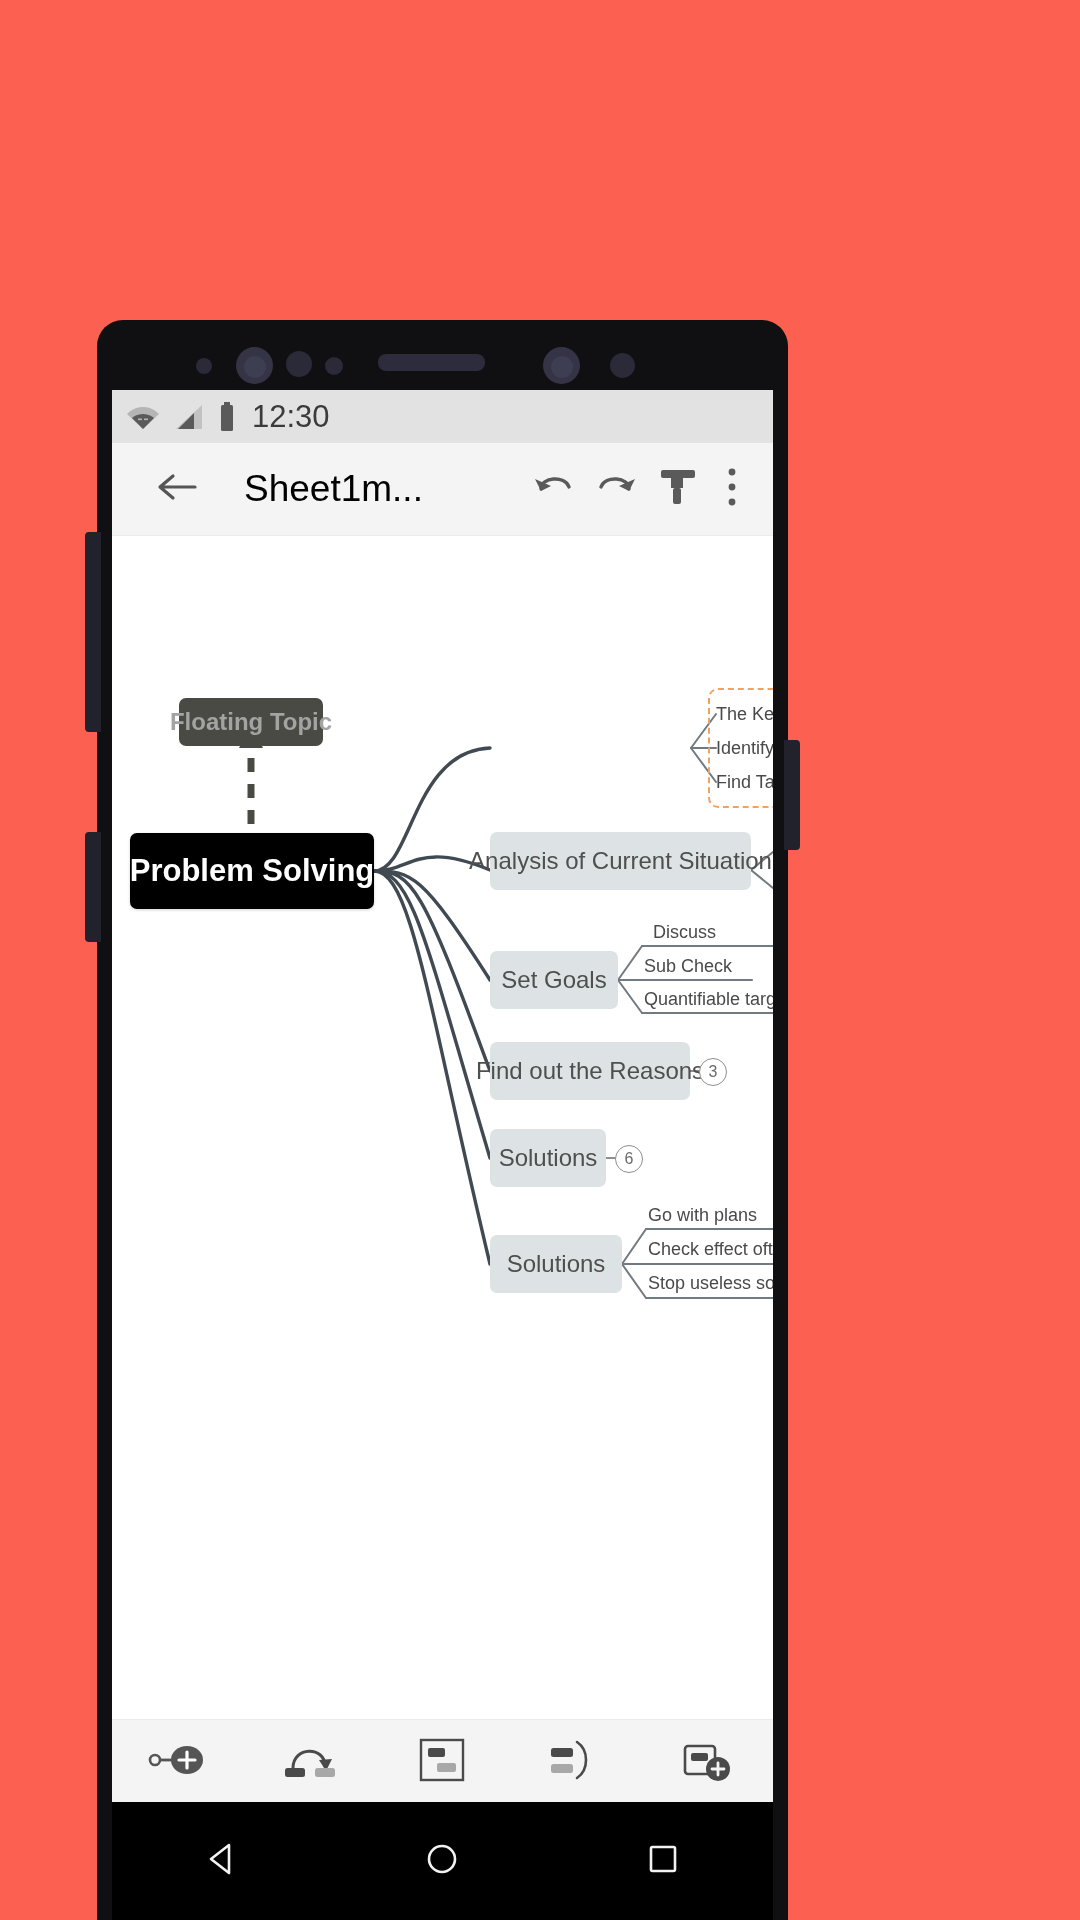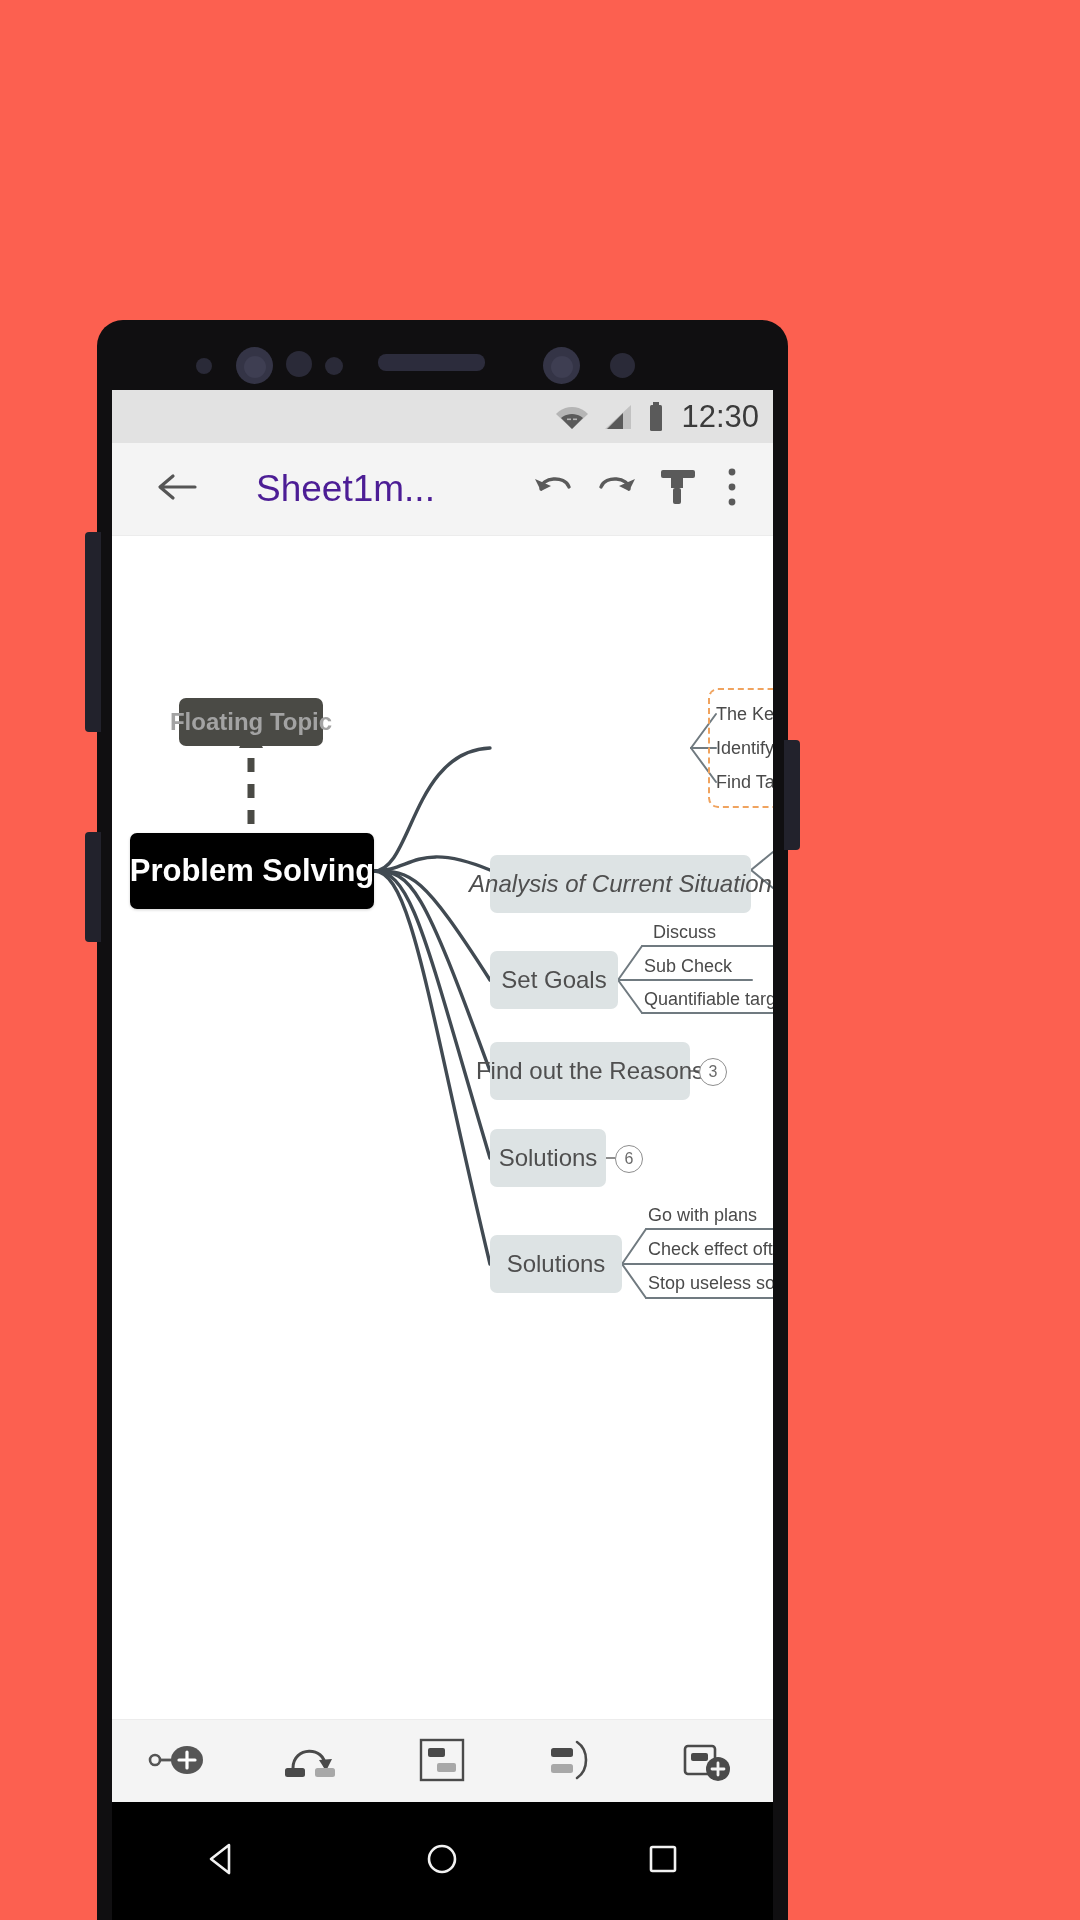--- a/index.html
+++ b/index.html
@@ -56,21 +56,20 @@
     overflow: hidden;
   }
 
   
   #status-bar {
     position: relative;
     height: 53px;
     background: #e2e2e2;
     display: flex;
     align-items: center;
-    justify-content: flex-end;
     padding-right: 14px;
     box-sizing: border-box;
   }
   .sb-icon { margin-left: 14px; display:flex; align-items:center; }
   #status-time {
     font-size: 31px;
     color: #3b3b3b;
     margin-left: 16px;
     letter-spacing: 0px;
   }
@@ -81,22 +80,22 @@
     height: 93px;
     background: #f4f4f4;
     display: flex;
     align-items: center;
     box-sizing: border-box;
     padding: 0 18px 0 34px;
     border-bottom: 1px solid #ececec;
   }
   #doc-title {
     font-size: 37px;
-    color: #4c1d95;
-    margin-left: 48px;
+    color: #000000;
+    margin-left: 36px;
     white-space: nowrap;
     text-align: right;
   }
   .tb-spacer { flex: 1; }
   .tb-btn { width: 62px; height: 62px; display:flex; align-items:center; justify-content:center; }
   .tb-btn.small { width: 46px; }
 
   
   #canvas {
     position: relative;
@@ -354,21 +353,21 @@
 
         <div class="node node-float" style="left:67px; top:162px; width:144px; height:48px;">
           <span>Floating Topic</span>
         </div>
 
         <div class="node node-central" style="left:18px; top:297px; width:244px; height:76px;">
           <span>Problem Solving</span>
         </div>
 
 
-        <div class="node node-main" style="left:378px; top:319px; width:261px; height:58px;font-style:italic;">
+        <div class="node node-main" style="left:378px; top:296px; width:261px; height:58px;">
           <span>Analysis of Current Situation</span>
         </div>
 
         <div class="node node-main" style="left:378px; top:415px; width:128px; height:58px;">
           <span>Set Goals</span>
         </div>
 
         <div class="node node-main" style="left:378px; top:506px; width:200px; height:58px;">
           <span>Find out the Reasons</span>
         </div>

